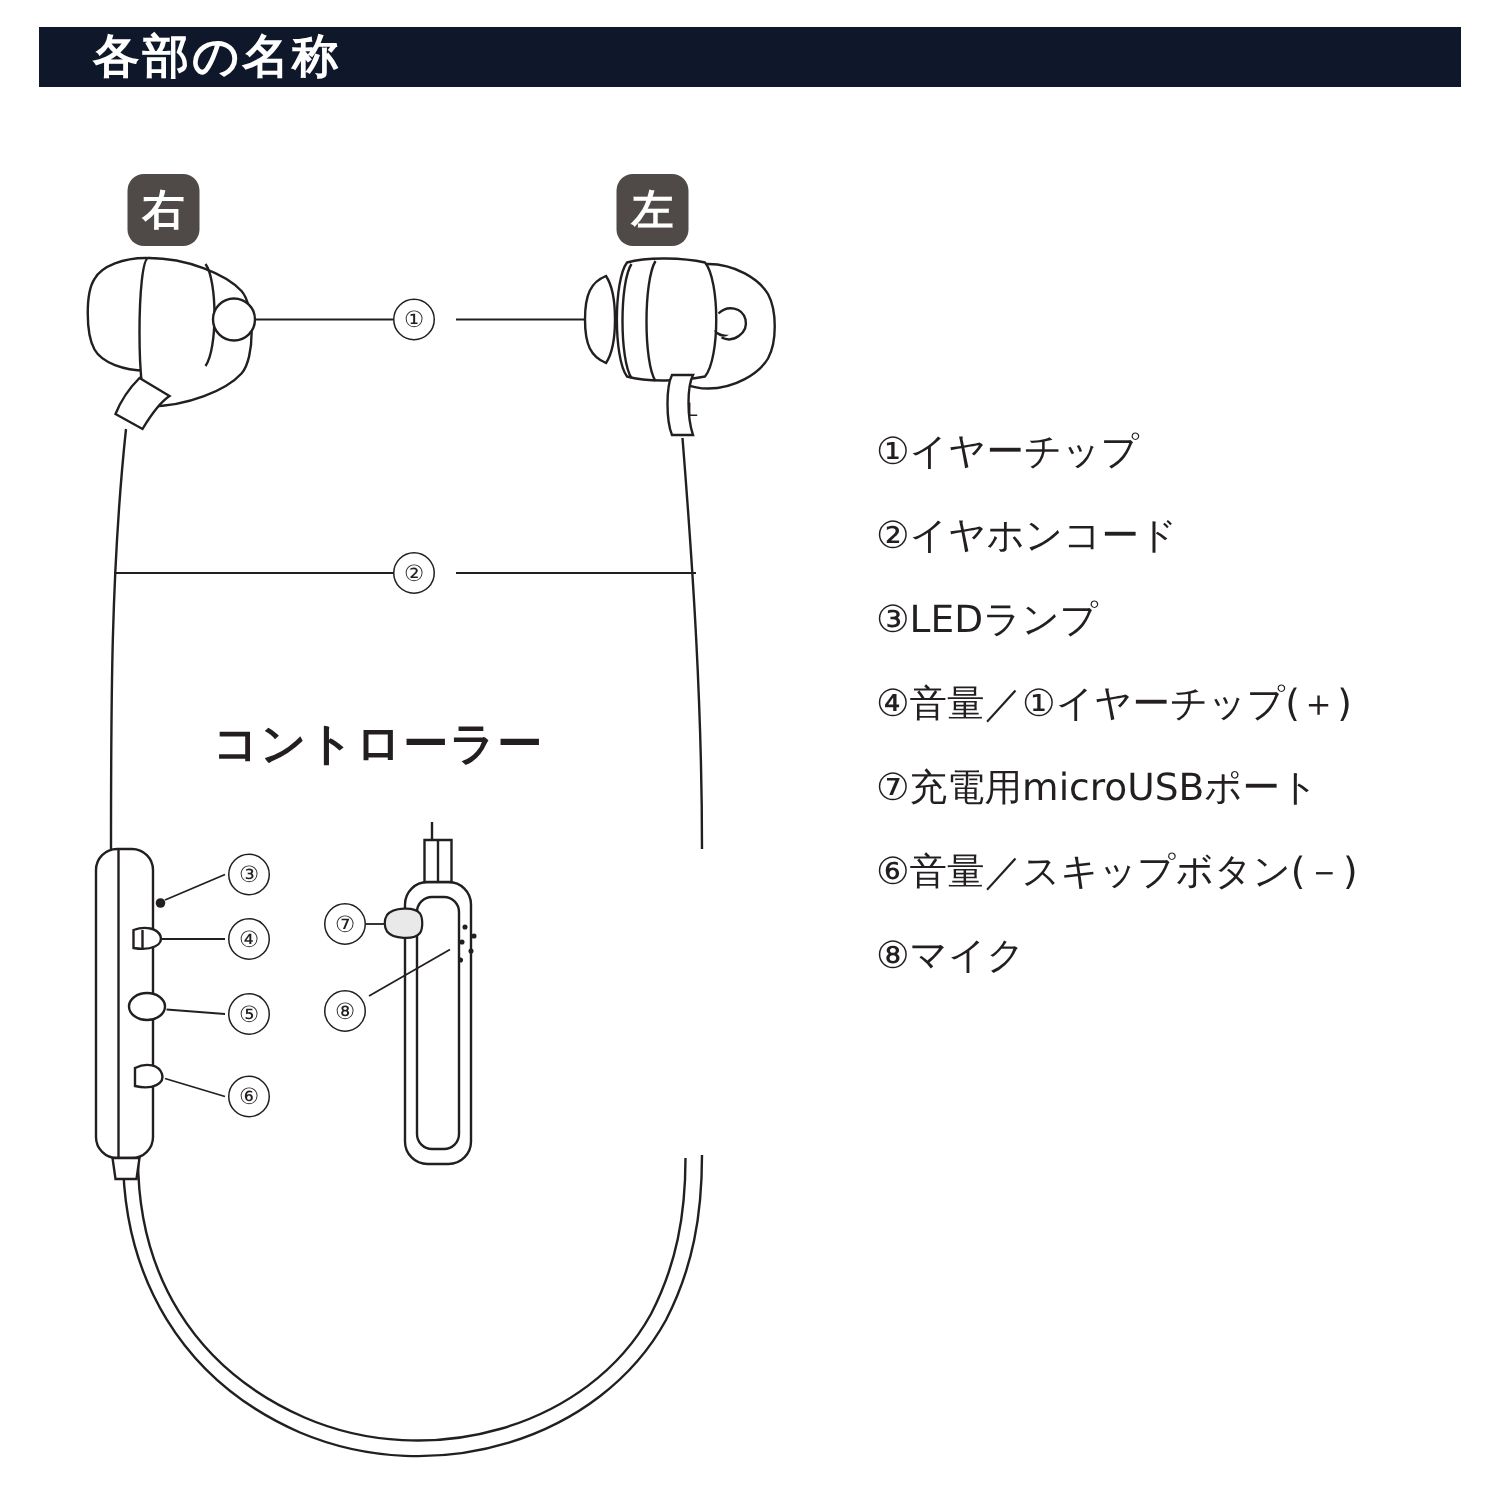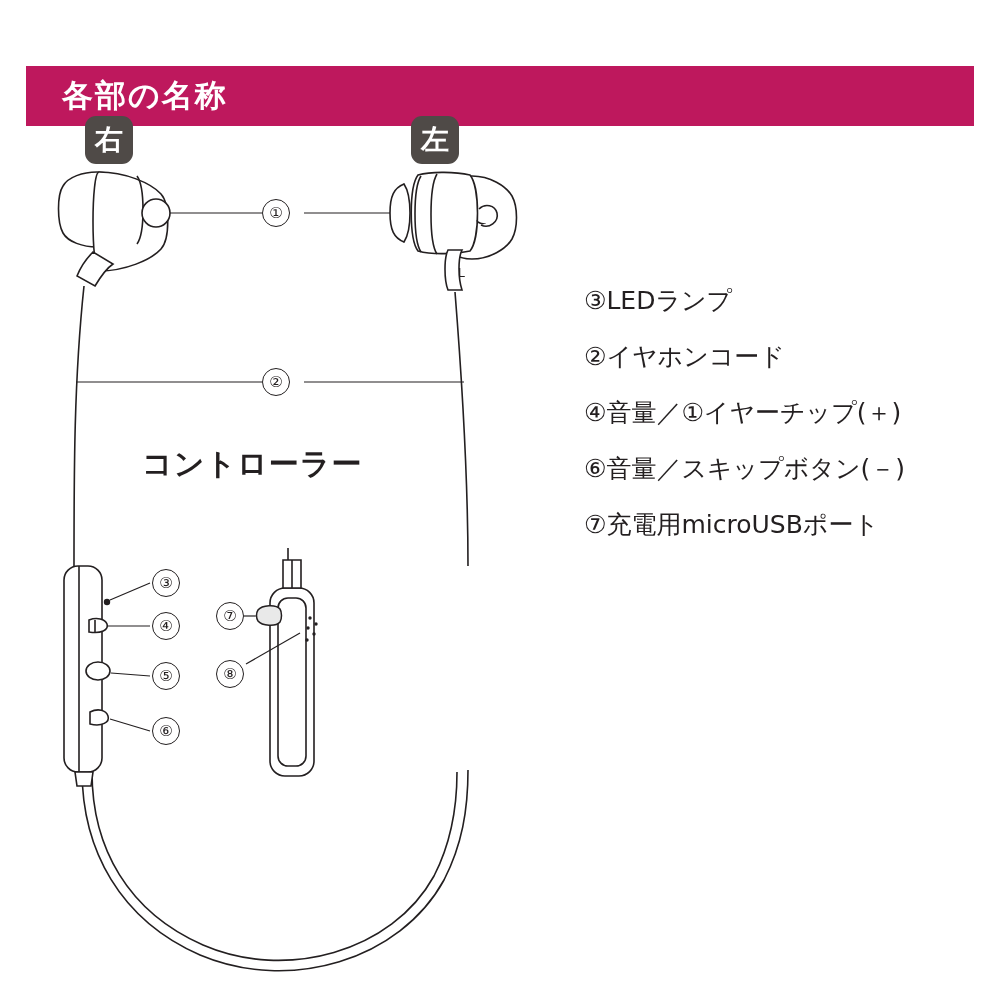--- a/index.html
+++ b/index.html
@@ -8,23 +8,23 @@
     background:#ffffff;
     font-family:"Liberation Sans","DejaVu Sans",sans-serif;
     color:#231f20;
     overflow:hidden;
     position:relative;
   }
   #page{position:relative;width:1000px;height:1000px;}
 
   
   .header-bar{
-    position:absolute;left:26px;top:18px;width:948px;height:60px;
-    background:#be185d;
-    display:flex;align-items:center;margin-top:48px;
+    position:absolute;left:26px;top:18px;width:948px;height:40px;
+    background:#0f172a;
+    display:flex;align-items:center;
   }
   .header-bar .title{
     color:#ffffff;font-size:31px;font-weight:bold;
     letter-spacing:2px;margin-left:36px;
     font-family:"DejaVu Sans","Liberation Sans",sans-serif;
   }
 
   
   .side-badge{
     position:absolute;width:48px;height:48px;border-radius:11px;
@@ -41,21 +41,21 @@
     position:absolute;width:28px;height:28px;border-radius:50%;
     border:1.6px solid #231f20;background:#fff;
     display:flex;align-items:center;justify-content:center;
     font-size:15px;line-height:1;
     font-family:"DejaVu Sans","Liberation Sans",sans-serif;
     box-sizing:border-box;
   }
 
   
   .controller-label{
-    position:absolute;left:142px;top:444px;
+    position:absolute;left:142px;top:476px;
     font-size:30px;font-weight:bold;letter-spacing:1px;
     font-family:"DejaVu Sans","Liberation Sans",sans-serif;
   }
 
   
   .legend{
     position:absolute;left:584px;top:288px;width:400px;
   }
   .legend-item{
     font-size:25px;line-height:1;
@@ -188,20 +188,22 @@
   <div class="callout" style="left:262px;top:199px;">①</div>
   <div class="callout" style="left:262px;top:368px;">②</div>
   <div class="callout" style="left:152px;top:569px;">③</div>
   <div class="callout" style="left:152px;top:612px;">④</div>
   <div class="callout" style="left:152px;top:662px;">⑤</div>
   <div class="callout" style="left:152px;top:717px;">⑥</div>
   <div class="callout" style="left:216px;top:602px;">⑦</div>
   <div class="callout" style="left:216px;top:660px;">⑧</div>
 
   <div class="legend">
+    <div class="legend-item">①イヤーチップ</div>
+    <div class="legend-item">②イヤホンコード</div>
     <div class="legend-item">③LEDランプ</div>
-    <div class="legend-item">②イヤホンコード</div>
     <div class="legend-item">④音量／①イヤーチップ(＋)</div>
+    <div class="legend-item">⑦充電用microUSBポート</div>
     <div class="legend-item">⑥音量／スキップボタン(－)</div>
-    <div class="legend-item">⑦充電用microUSBポート</div>
+    <div class="legend-item">⑧マイク</div>
   </div>
 
 </div>
 
 </body></html>

